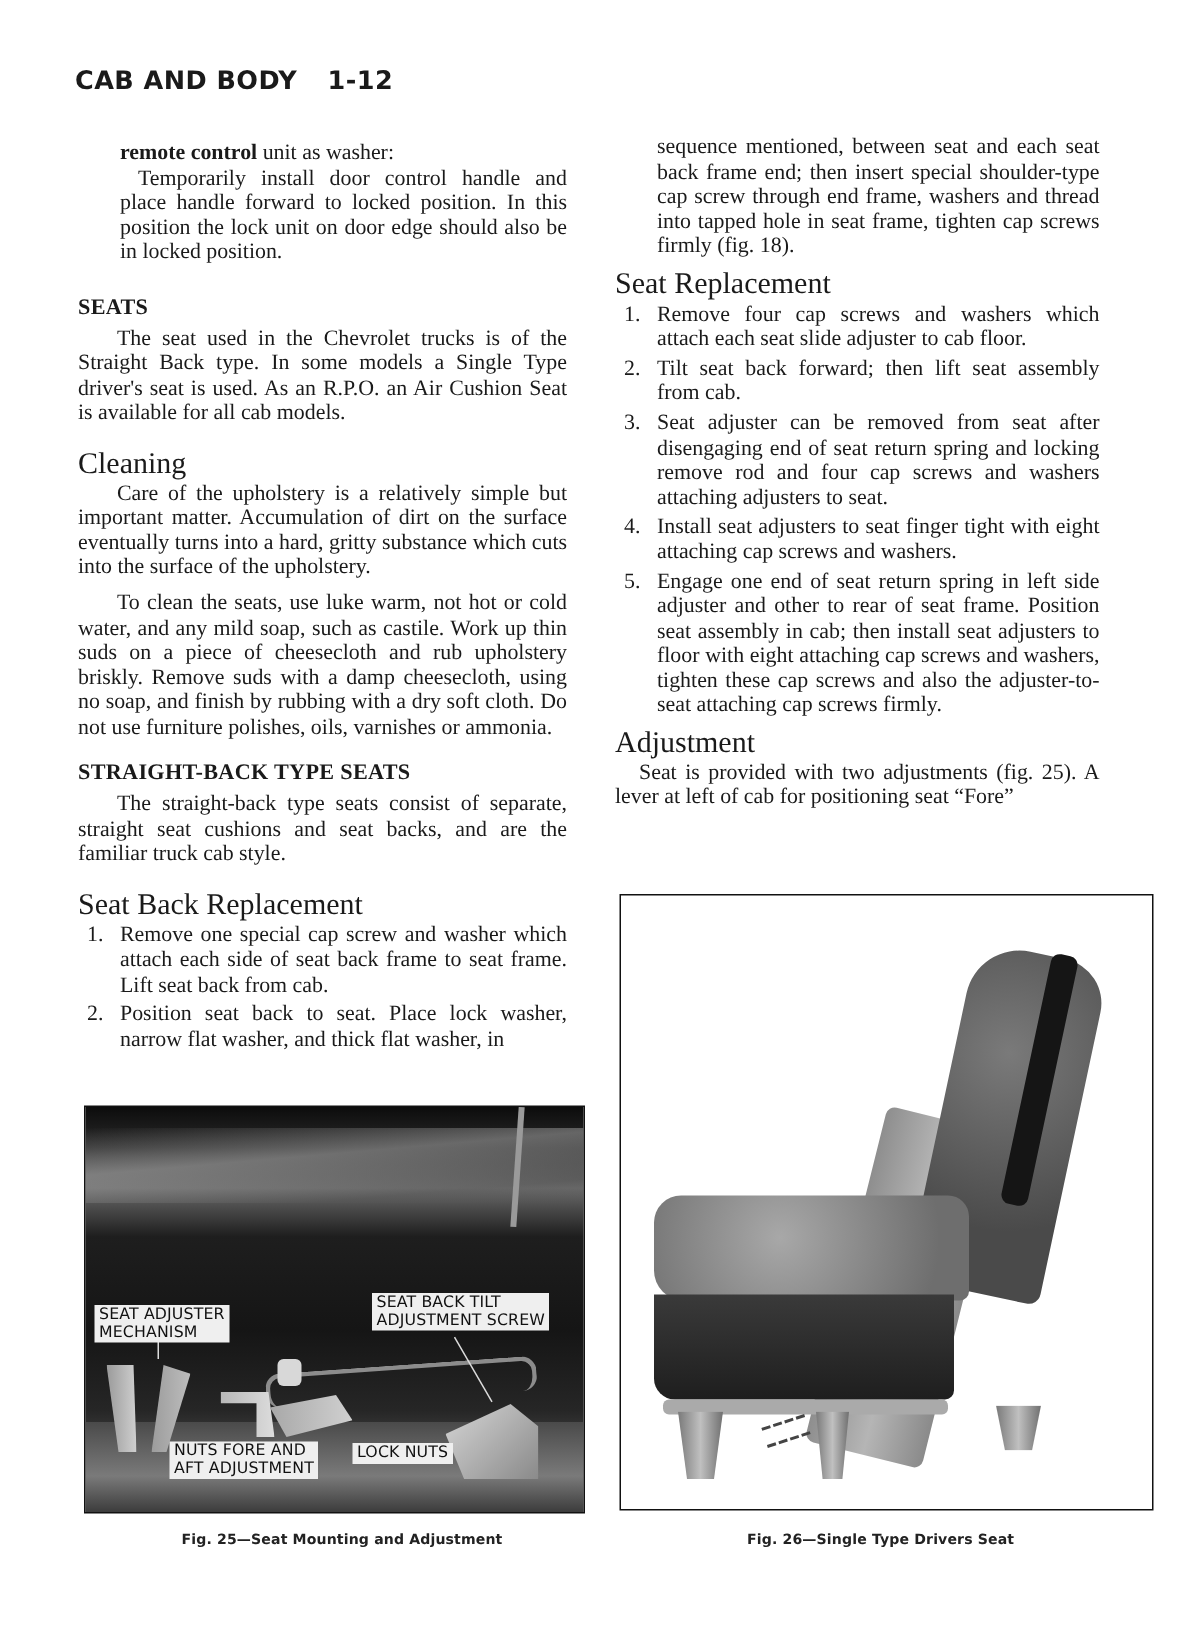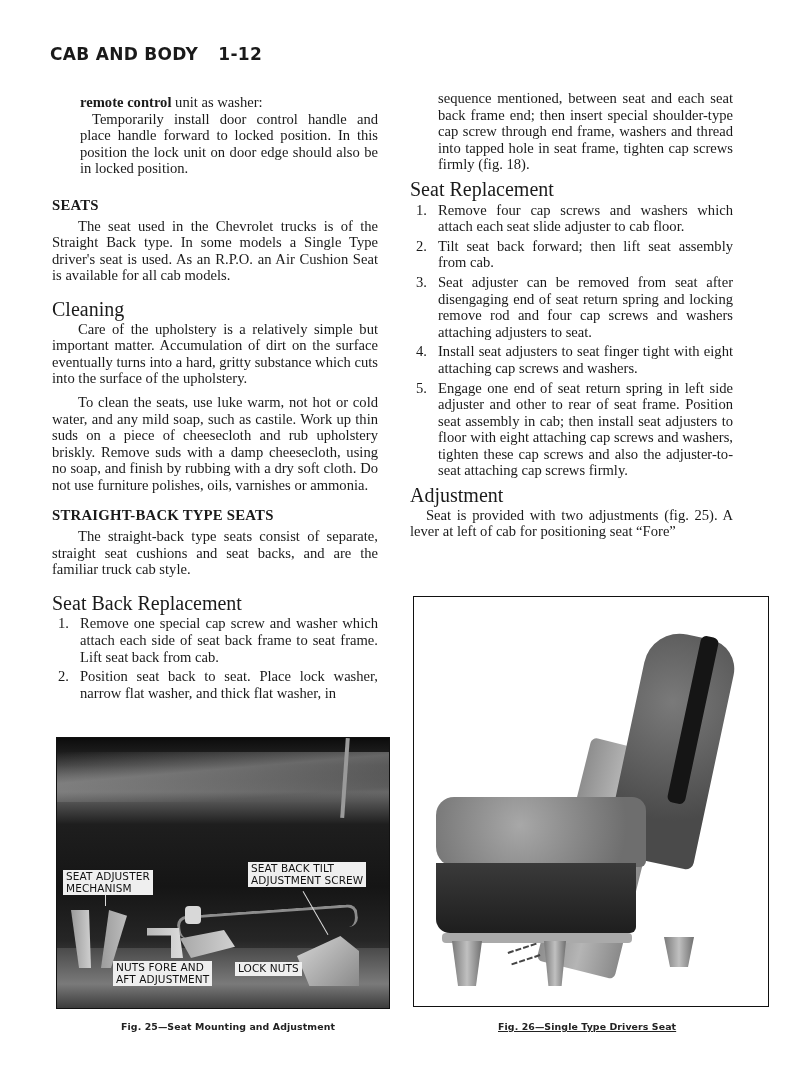--- a/index.html
+++ b/index.html
@@ -51,21 +51,21 @@
   .seat-back-stripe { position: absolute; left: 270px; top: 38px; width: 18px; height: 170px; background: #151515; transform: rotate(12deg); border-radius: 6px; }
   .seat-frame-side { position: absolute; left: 178px; top: 140px; width: 80px; height: 230px; background: linear-gradient(90deg,#8e8e8e,#b5b5b5,#8a8a8a); transform: rotate(14deg); transform-origin: top left; border-radius: 6px; }
   .seat-cushion-top { position: absolute; left: 22px; top: 200px; width: 210px; height: 70px; border-radius: 18px 14px 6px 20px; background: radial-gradient(circle at 40% 40%, #a8a8a8, #6e6e6e 80%); }
   .seat-cushion-front { position: absolute; left: 22px; top: 266px; width: 200px; height: 70px; background: linear-gradient(180deg,#3a3a3a,#1e1e1e); border-radius: 0 0 6px 14px; }
   .seat-base { position: absolute; left: 28px; top: 336px; width: 190px; height: 10px; background: #aaaaaa; border-radius: 4px; }
   .seat-leg { position: absolute; top: 344px; width: 30px; height: 45px; background: linear-gradient(90deg,#7a7a7a,#c0c0c0,#707070); clip-path: polygon(0 0,100% 0,80% 100%,20% 100%); }
   .seat-spring { position: absolute; left: 95px; top: 350px; width: 30px; height: 10px; border-top: 2px dashed #444; border-bottom: 2px dashed #444; transform: rotate(-18deg); }
 
   .caption { position: absolute; top: 1021px; font-family: "DejaVu Sans", sans-serif; font-weight: bold; font-size: 9.4px; color: #222; letter-spacing: 0.1px; }
   #cap25 { left: 121px; text-align: right; }
-  #cap26 { left: 498px; text-decoration: underline; }
+  #cap26 { left: 498px; }
 </style>
 </head>
 <body>
 
 <div id="header">
   <span>CAB AND BODY</span>
   <span class="page-num">1-12</span>
 </div>
 
 <div id="col-left" class="col">

